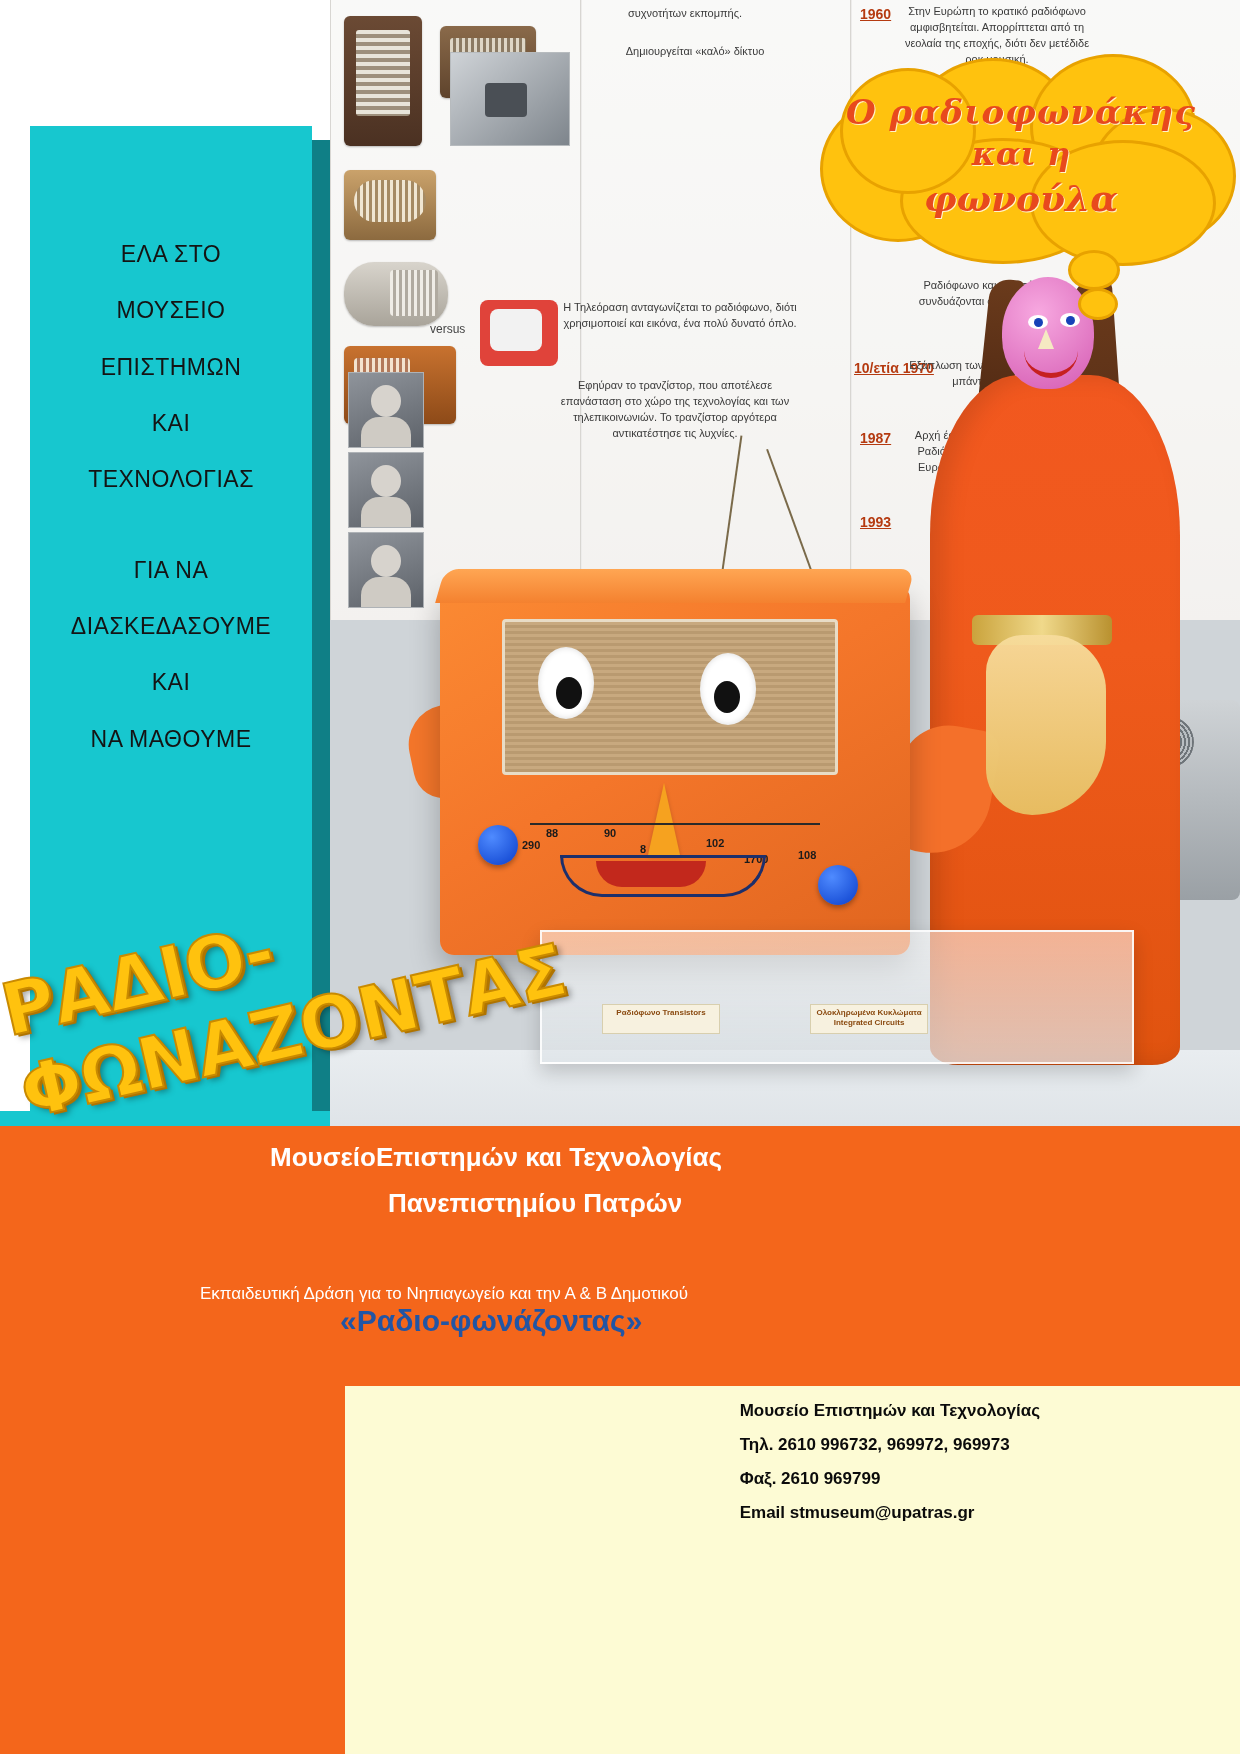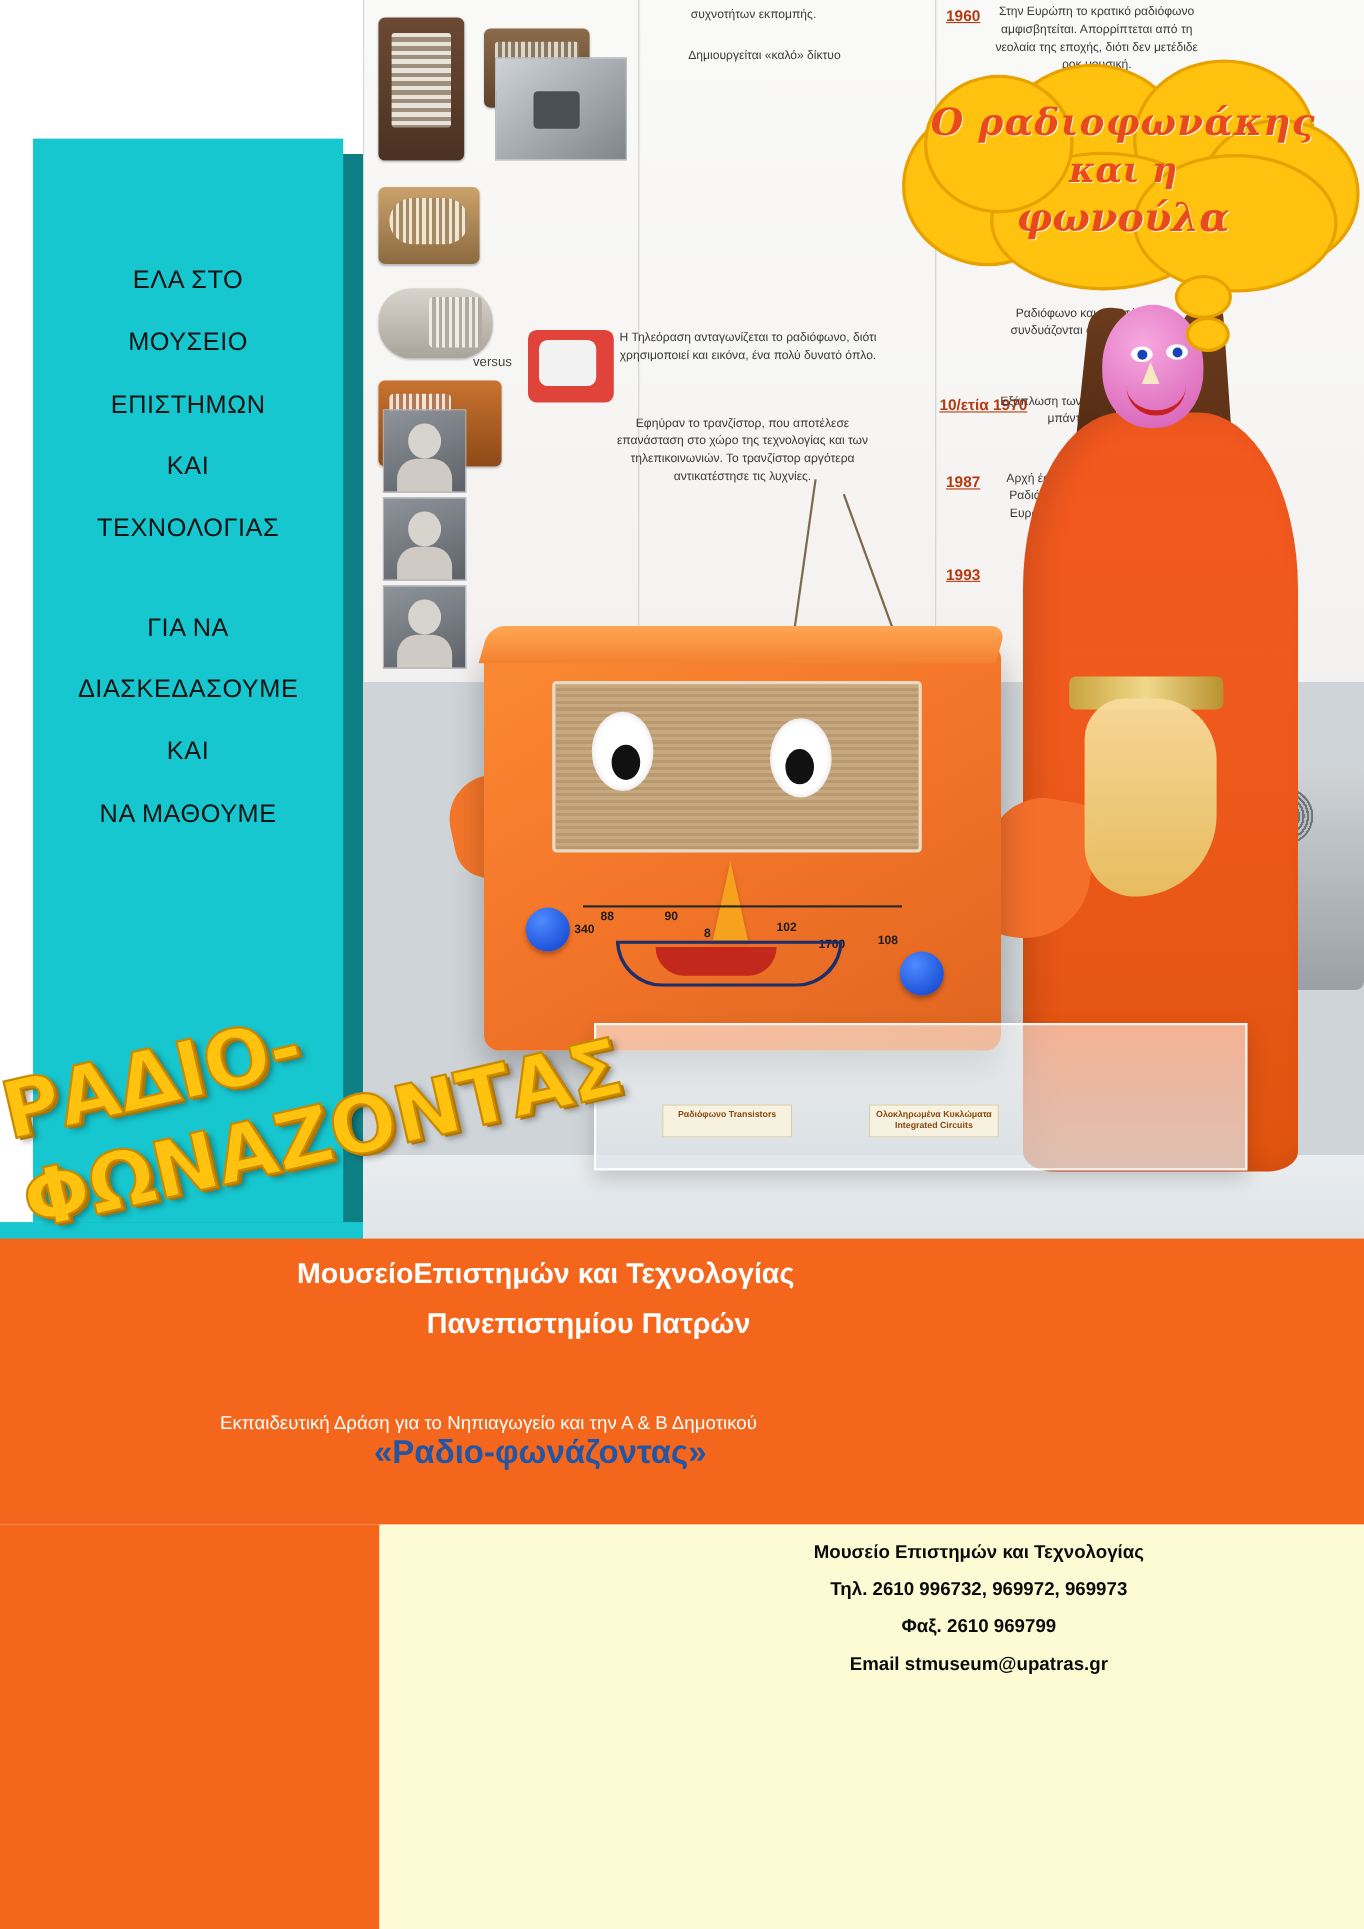--- a/index.html
+++ b/index.html
@@ -217,21 +217,21 @@
     border: 2px solid rgba(255,255,255,.85);
     box-shadow: 0 8px 18px rgba(0,0,0,.18);
   }
   .case-label {
     position: absolute; top: 72px; width: 118px; height: 30px;
     background: #f7f1df; border: 1px solid #d8cfae;
     font-size: 8px; color: #8a4a10; text-align: center; line-height: 1.25;
     font-weight: bold; padding-top: 3px; box-sizing: border-box;
   }
   .case-label.a { left: 60px; }
-  .case-label.b { left: 248px; }
+  .case-label.b { left: 268px; }
 
   
   .doll { position:absolute; left: 560px; top: 255px; width: 330px; height: 810px; }
   .doll .head {
     position:absolute; left: 112px; top: 22px; width: 92px; height: 112px;
     background: radial-gradient(circle at 40% 32%, #f7a8e0, #d45bb2);
     border-radius: 50% 50% 46% 46%;
   }
   .doll .eye { position:absolute; width: 20px; height: 14px; background:#ffffff; border-radius:50%; }
   .doll .eye.l { left: 138px; top: 60px; }
@@ -405,21 +405,21 @@
   .bottom-left-orange {
     position:absolute; left: 0; top: 1386px; width: 345px; height: 368px;
     background: #F4661B;
   }
   .bottom-cream {
     position:absolute; left: 345px; top: 1386px; width: 895px; height: 368px;
     background: #FDFBD4;
   }
   .contact {
     position:absolute; right: 200px; top: 1394px;
-    text-align: center;
+    text-align: left;
     font-size: 17px; font-weight: bold; color: #0b0b0b;
     line-height: 2.0;
   }
 </style>
 </head>
 <body>
 
 <div id="poster">
 
   <div class="photo">
@@ -514,21 +514,21 @@
       <div class="eye l">
           <div class="pupil"></div>
         </div>
       <div class="eye r">
           <div class="pupil"></div>
         </div>
       <div class="nose"></div>
       <div class="dial">
         <span style="left:16px;">88</span>
         <span style="left:74px;">90</span>
-        <span style="left:-8px; top:14px;">340</span>
+        <span style="left:-8px; top:14px;">290</span>
         <span style="left:110px; top:18px;">8</span>
         <span style="left:176px; top:12px;">102</span>
         <span style="left:214px; top:28px;">1700</span>
         <span style="left:268px; top:24px;">108</span>
       </div>
       <div class="mouth"></div>
       <div class="lip"></div>
       <div class="knob l"></div>
       <div class="knob r"></div>
     </div>

